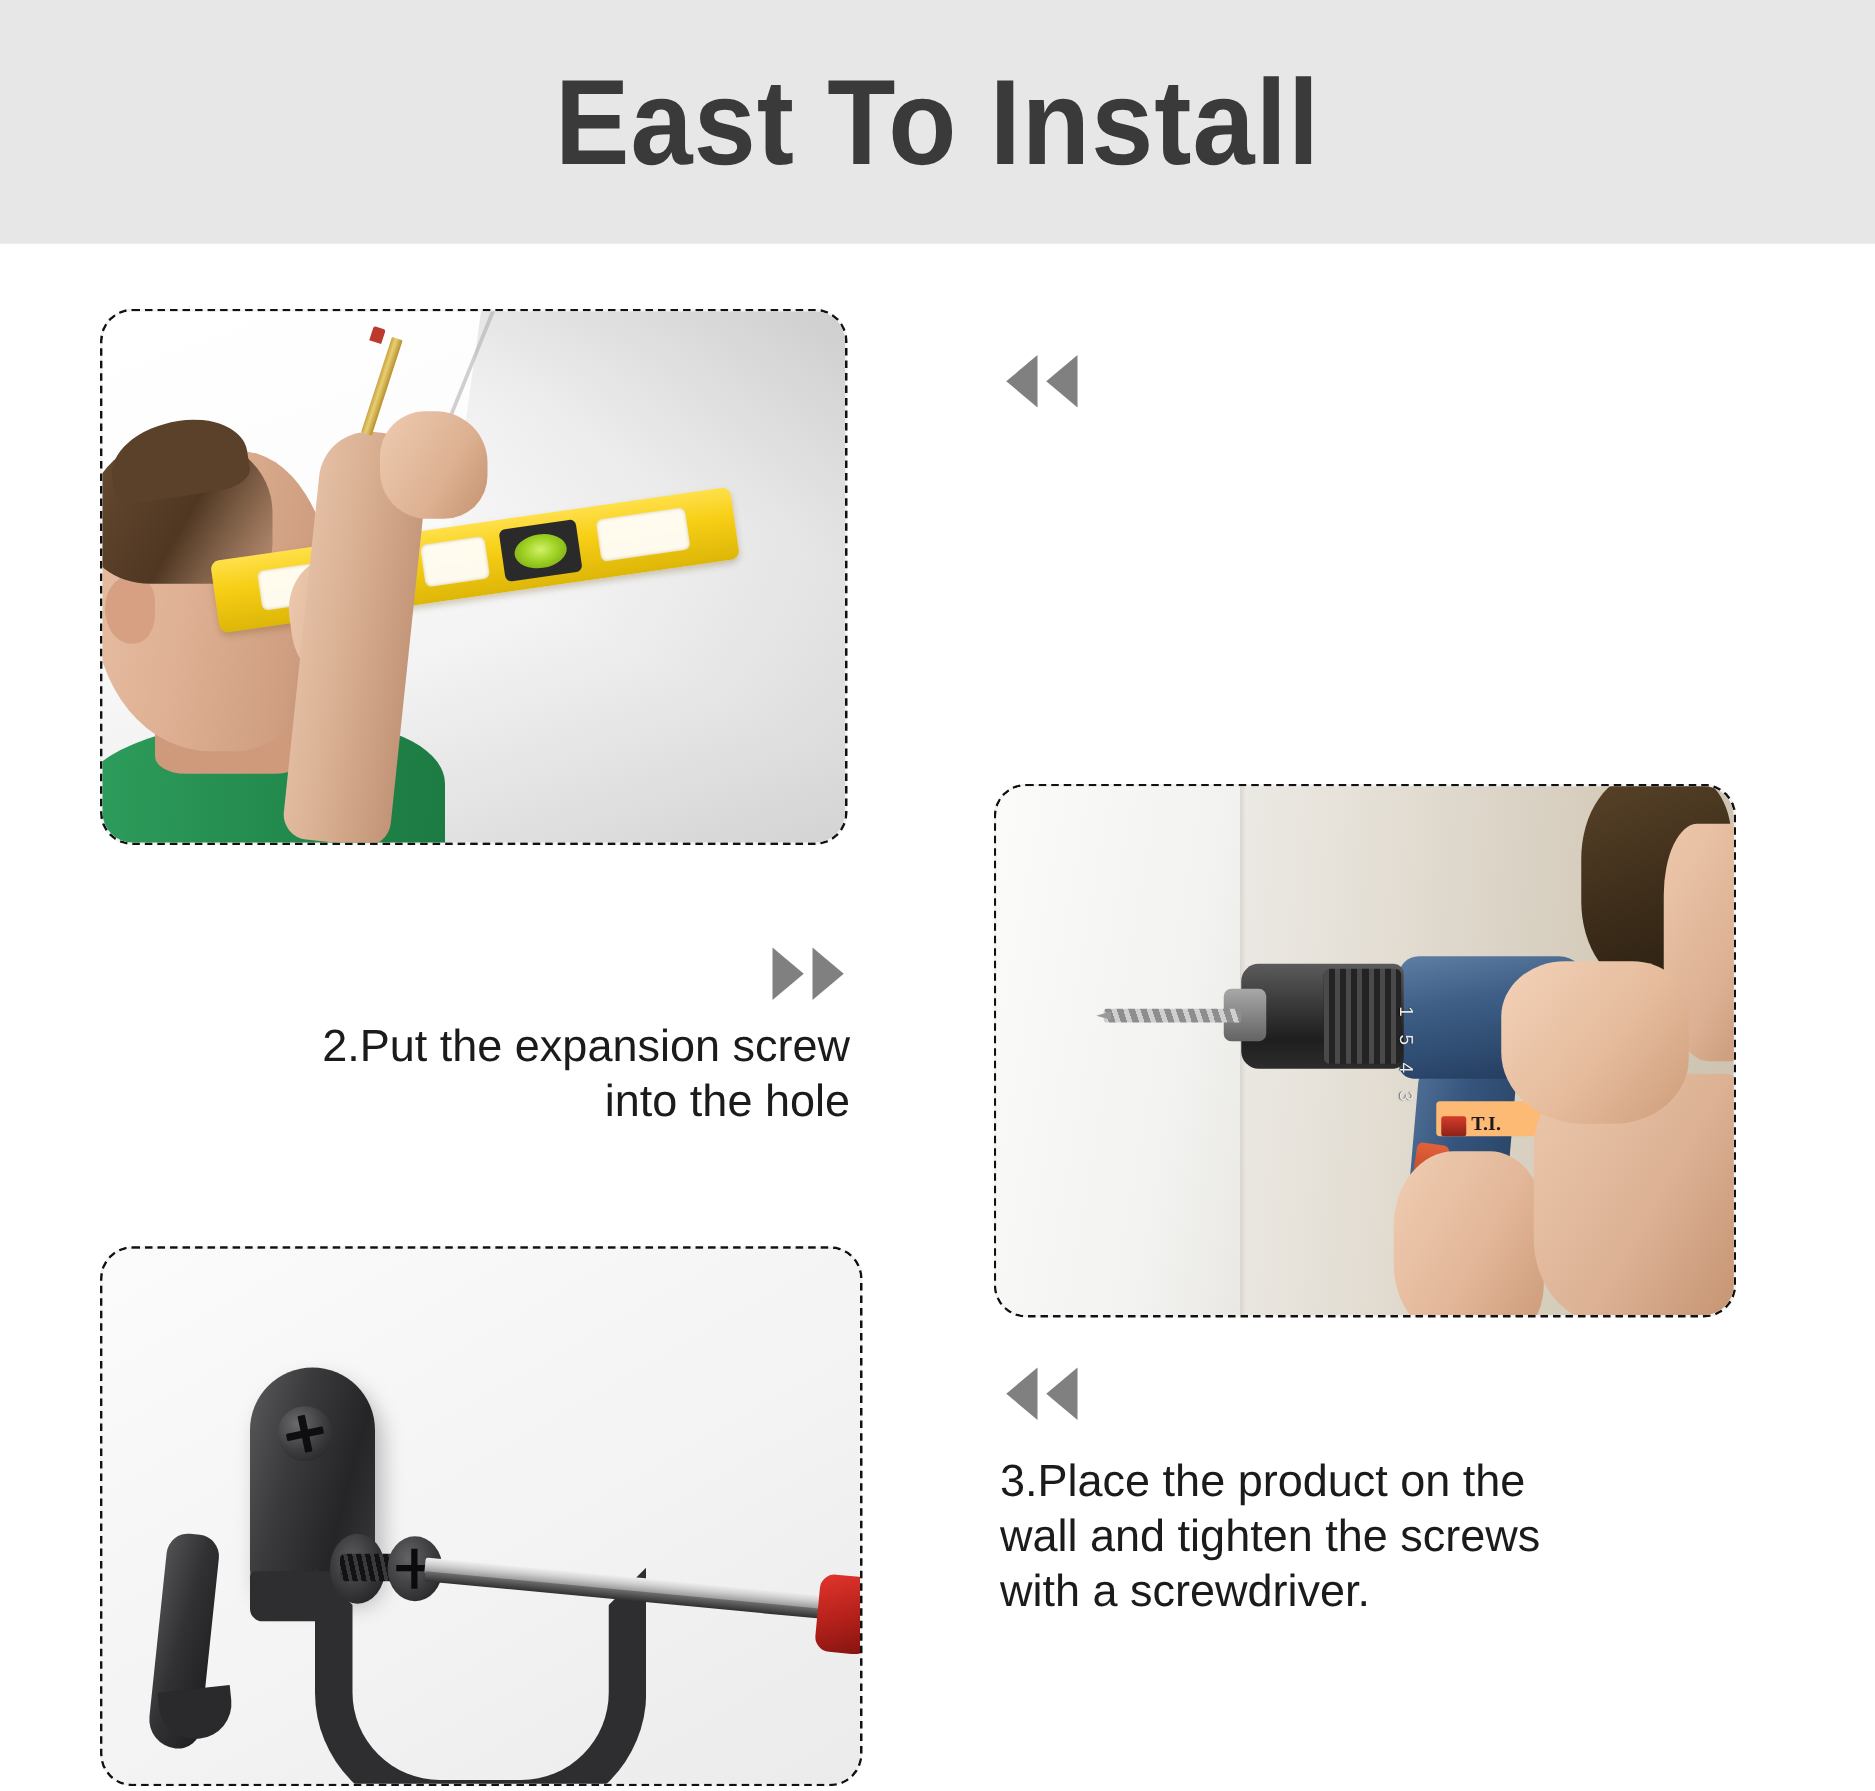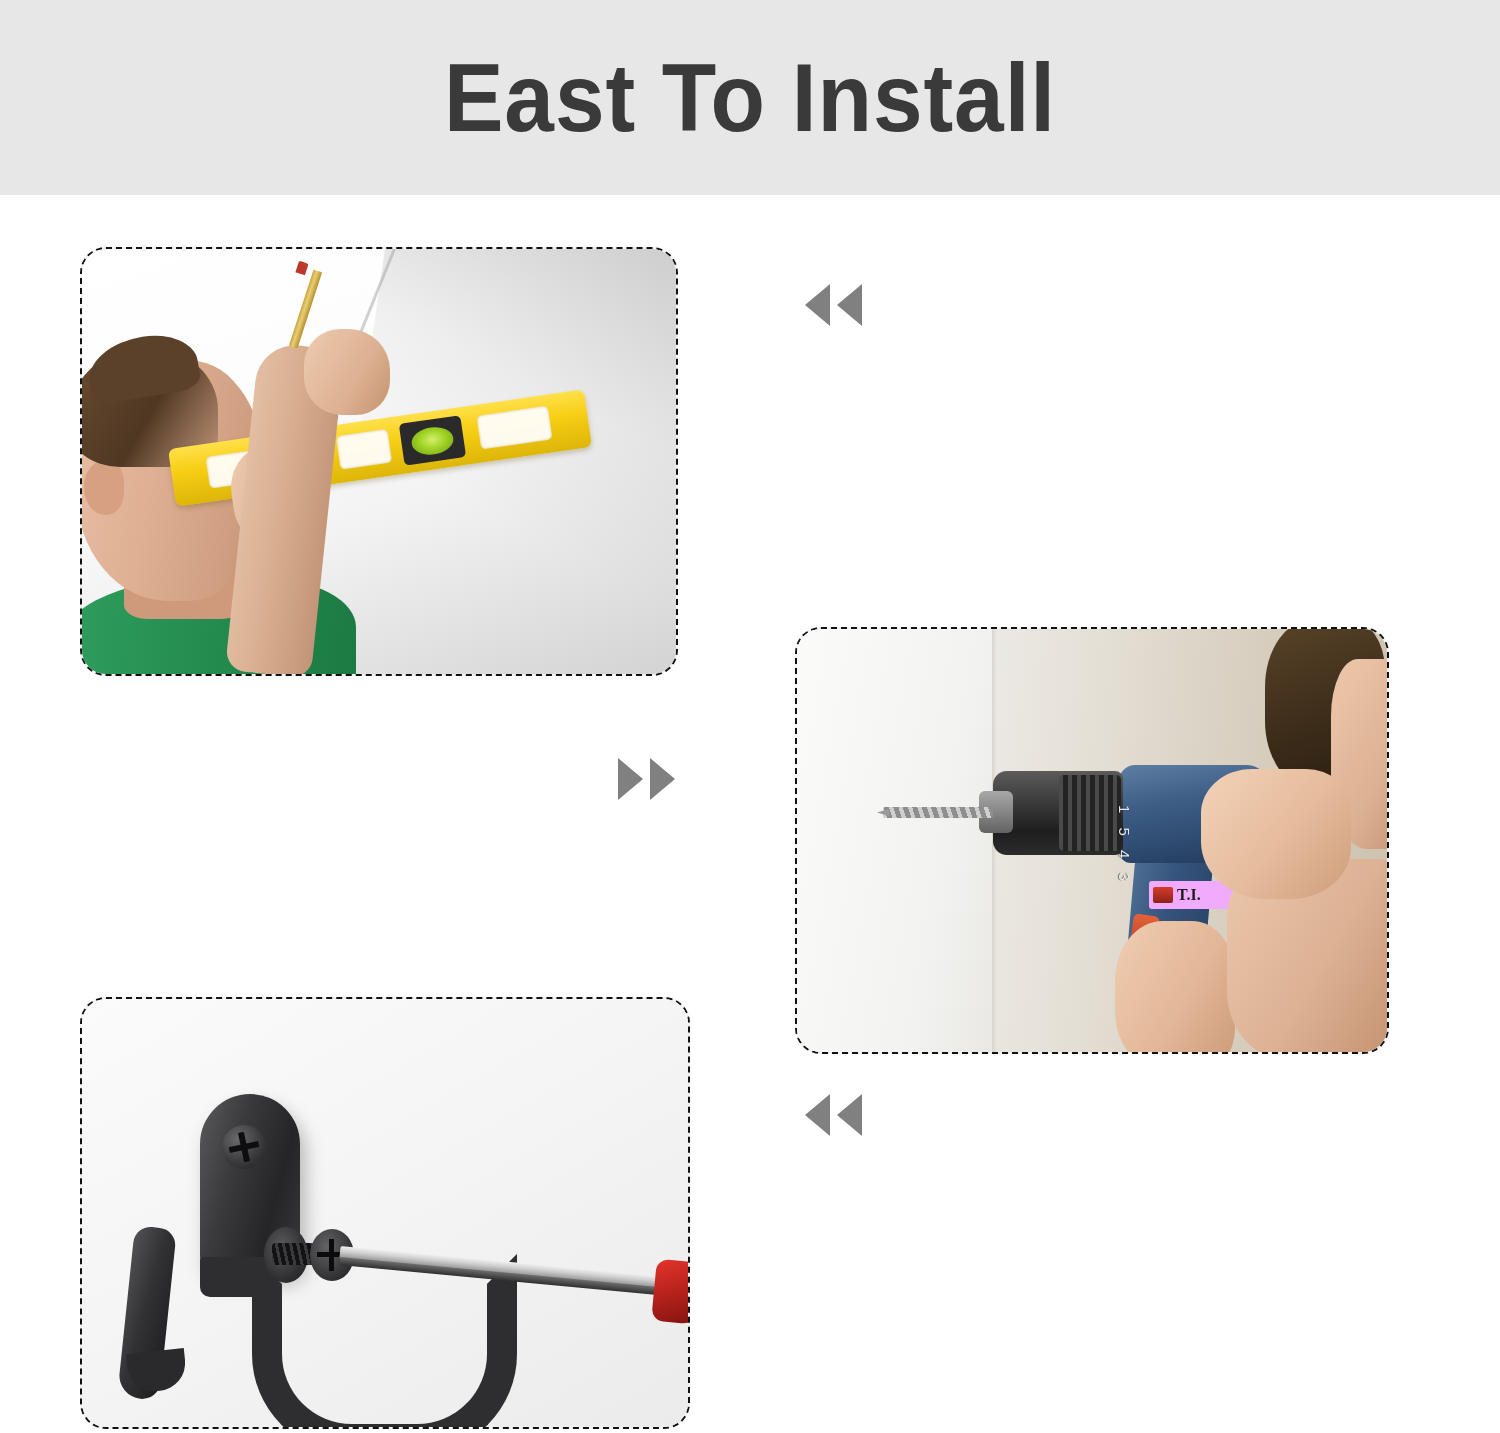--- a/index.html
+++ b/index.html
@@ -269,24 +269,24 @@
     font-family: "Liberation Sans", sans-serif;
     line-height: 18px;
     writing-mode: vertical-rl;
     letter-spacing: 5px;
     text-shadow: 0 1px 1px rgba(0,0,0,0.6);
   }
   #photo-drill .label-plate {
     position: absolute;
     left: 352px; top: 252px;
     width: 82px; height: 28px;
-    background: #f0abfc;
+    background: #fdba74;
     border-radius: 3px;
     display: flex;
-    align-items: center;
+    align-items: flex-end;
     gap: 4px;
     padding: 0 4px;
   }
   #photo-drill .label-mark {
     width: 20px; height: 16px;
     background: linear-gradient(180deg, #d63b2a 0%, #8d2218 100%);
     border-radius: 2px;
   }
   #photo-drill .label-text {
     font-size: 16px;
@@ -585,20 +585,22 @@
   </div>
 </div>
 
 <div id="step-2" class="step">
   <span class="chev">
     <svg width="66" height="44" viewBox="0 0 66 44" xmlns="http://www.w3.org/2000/svg">
       <path d="M4 1 L4 43 L29 22 Z" fill="#808080"></path>
       <path d="M36 1 L36 43 L61 22 Z" fill="#808080"></path>
     </svg>
   </span>
+  <div class="step-text">2.Put the expansion screw
+into the hole</div>
 </div>
 
 <div id="photo-hook" class="photo-frame">
   <div class="photo-inner">
     <div class="bg"></div>
 
     <div class="hook-small"></div>
     <div class="hook-small-tip"></div>
     <div class="plate"></div>
     <div class="hook-curve"></div>
@@ -613,13 +615,16 @@
   </div>
 </div>
 
 <div id="step-3" class="step">
   <span class="chev">
     <svg width="66" height="44" viewBox="0 0 66 44" xmlns="http://www.w3.org/2000/svg">
       <path d="M30 1 L30 43 L5 22 Z" fill="#808080"></path>
       <path d="M62 1 L62 43 L37 22 Z" fill="#808080"></path>
     </svg>
   </span>
+  <div class="step-text">3.Place the product on the
+   wall and tighten the screws
+   with a screwdriver.</div>
 </div>
 
 </body></html>

